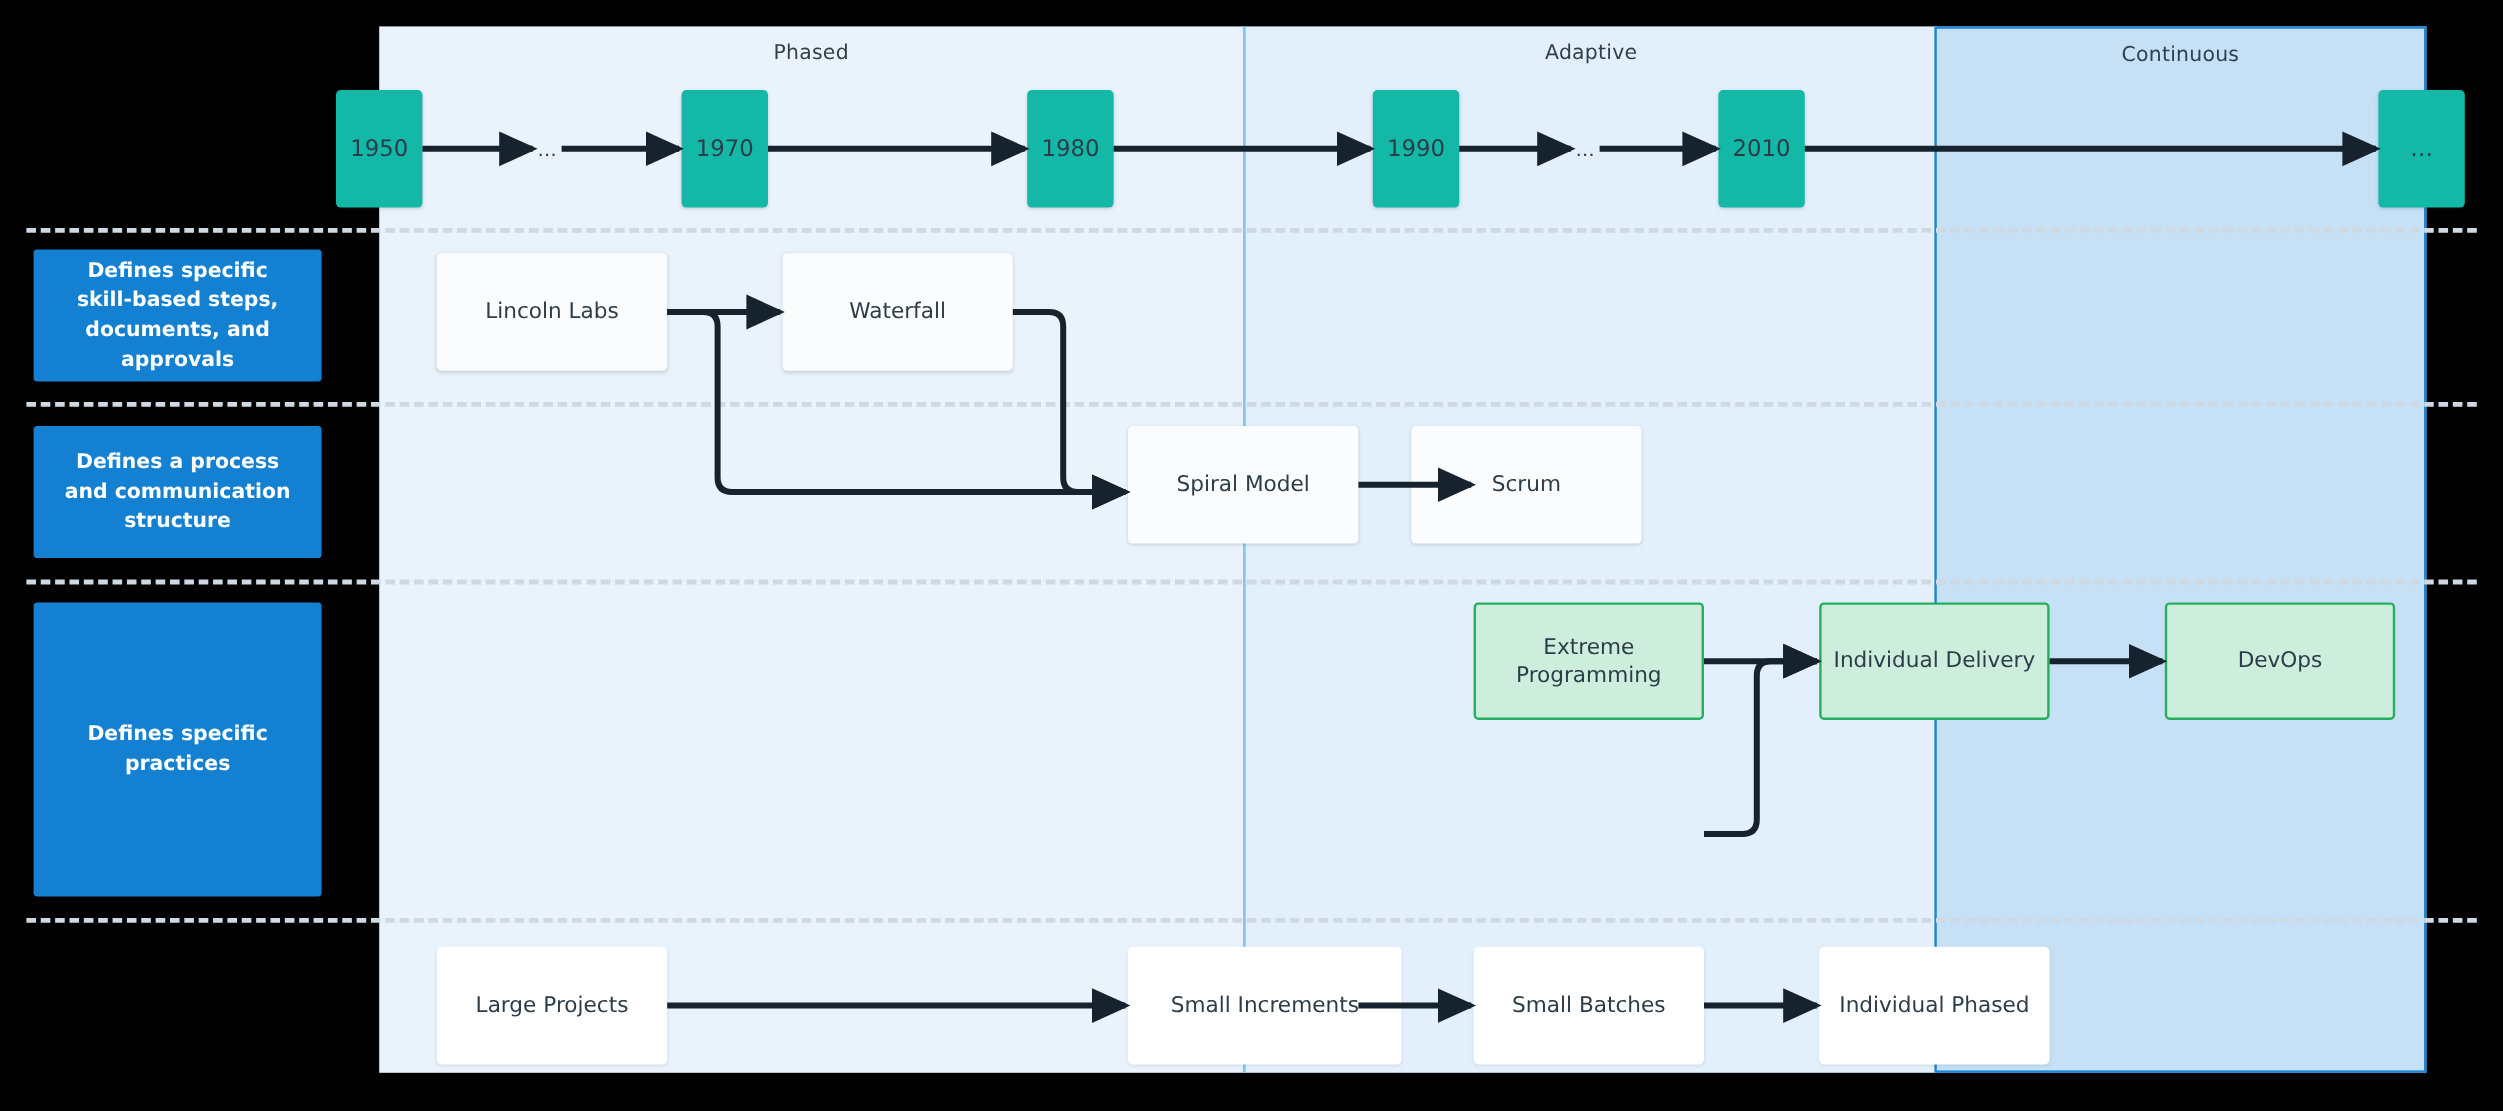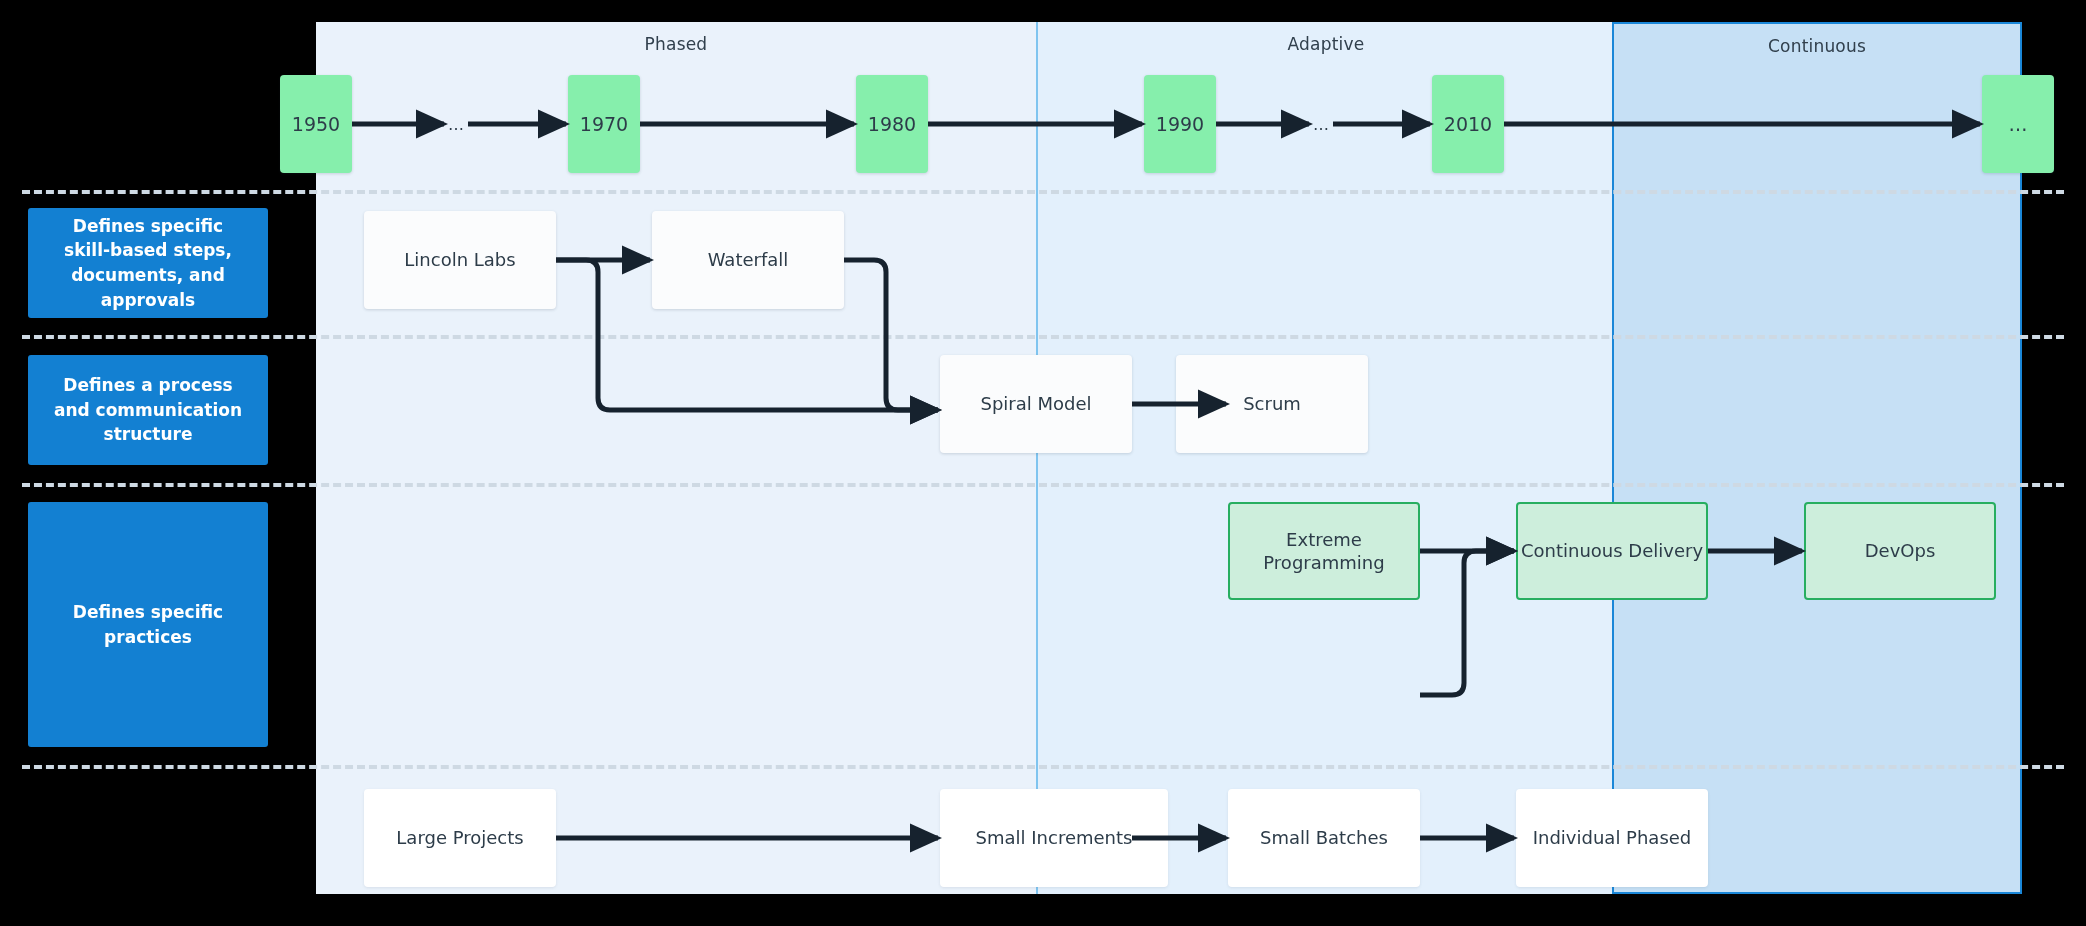--- a/index.html
+++ b/index.html
@@ -32,21 +32,21 @@
        font-size:17px;font-weight:bold;line-height:1.45;padding:0 24px;
        box-sizing:border-box;border-radius:3px;}
 
   
   .node{position:absolute;box-sizing:border-box;display:flex;
         align-items:center;justify-content:center;text-align:center;
         font-size:18px;color:#2d3c49;line-height:1.3;border-radius:4px;}
   .node.white{background:#fbfcfd;box-shadow:0 1px 3px rgba(40,60,80,.18);}
   .node.plain{background:#ffffff;box-shadow:0 1px 3px rgba(40,60,80,.10);}
   .node.green{background:#cdeedc;border:2px solid #27ae60;}
-  .node.year{background:#86efac;font-size:19px;color:#2d3c49;
+  .node.year{background:#14b8a6;font-size:19px;color:#2d3c49;
         box-shadow:0 1px 3px rgba(40,60,80,.18);}
 
   
   svg.wires{position:absolute;left:0;top:0;width:2086px;height:926px;
         pointer-events:none;overflow:visible;}
 </style>
 </head>
 <body>
 
 <div id="root">
@@ -87,21 +87,21 @@
   <div class="node white" style="left:364px;top:211px;width:192px;height:98px">Lincoln Labs</div>
   <div class="node white" style="left:652px;top:211px;width:192px;height:98px">Waterfall</div>
 
   <div class="node white" style="left:940px;top:355px;width:192px;height:98px">Spiral Model</div>
   <div class="node white" style="left:1176px;top:355px;width:192px;height:98px">Scrum</div>
 
   <div class="node green" style="left:1228px;top:502px;width:192px;height:98px;flex-direction:column">
     <span>Extreme</span>
     <span>Programming</span>
   </div>
-  <div class="node green" style="left:1516px;top:502px;width:192px;height:98px">Continuous Delivery</div>
+  <div class="node green" style="left:1516px;top:502px;width:192px;height:98px">Individual Delivery</div>
   <div class="node green" style="left:1804px;top:502px;width:192px;height:98px">DevOps</div>
 
   <div class="node plain" style="left:364px;top:789px;width:192px;height:98px">Large Projects</div>
   <div class="node plain" style="left:940px;top:789px;width:228px;height:98px">Small Increments</div>
   <div class="node plain" style="left:1228px;top:789px;width:192px;height:98px">Small Batches</div>
   <div class="node plain" style="left:1516px;top:789px;width:192px;height:98px">Individual Phased</div>
 
   <svg class="wires">
     <defs>
       <marker id="ah" markerWidth="7" markerHeight="7" refX="5.6" refY="3.2" orient="auto" markerUnits="strokeWidth">

